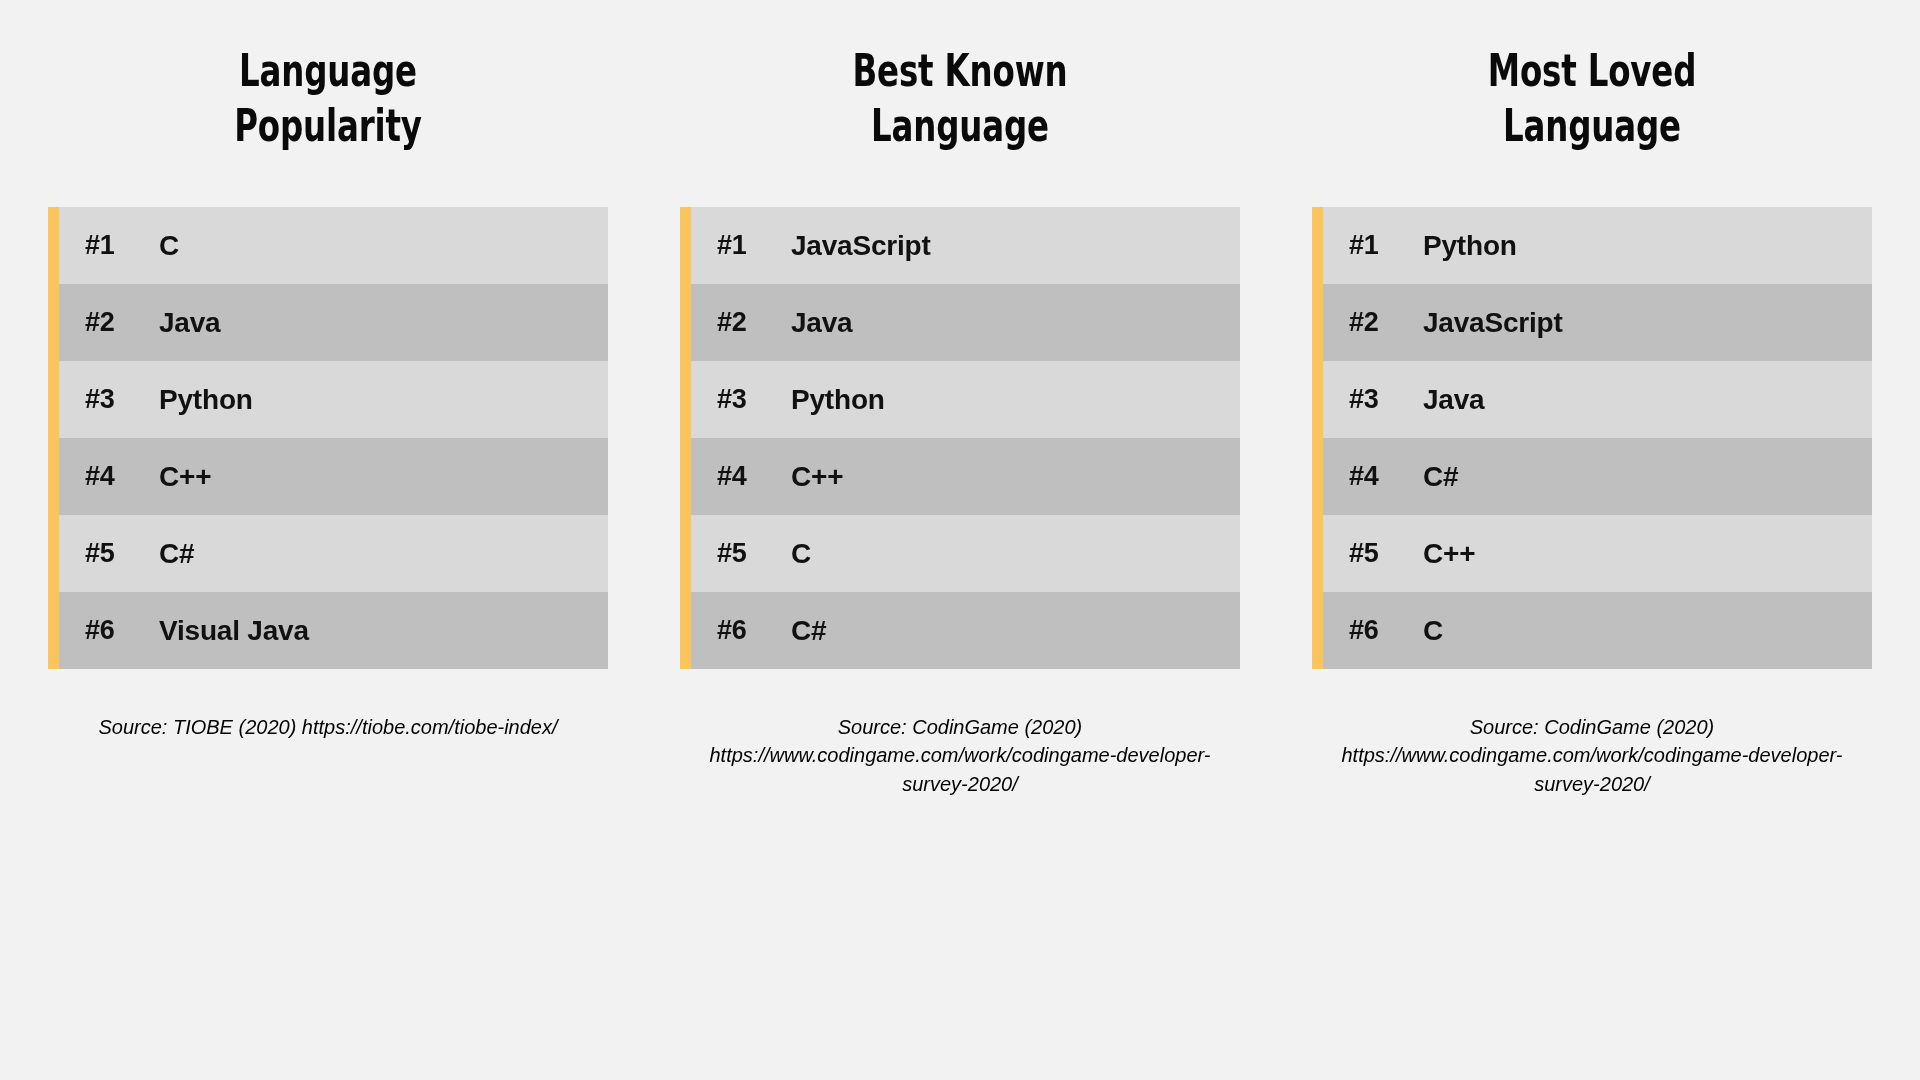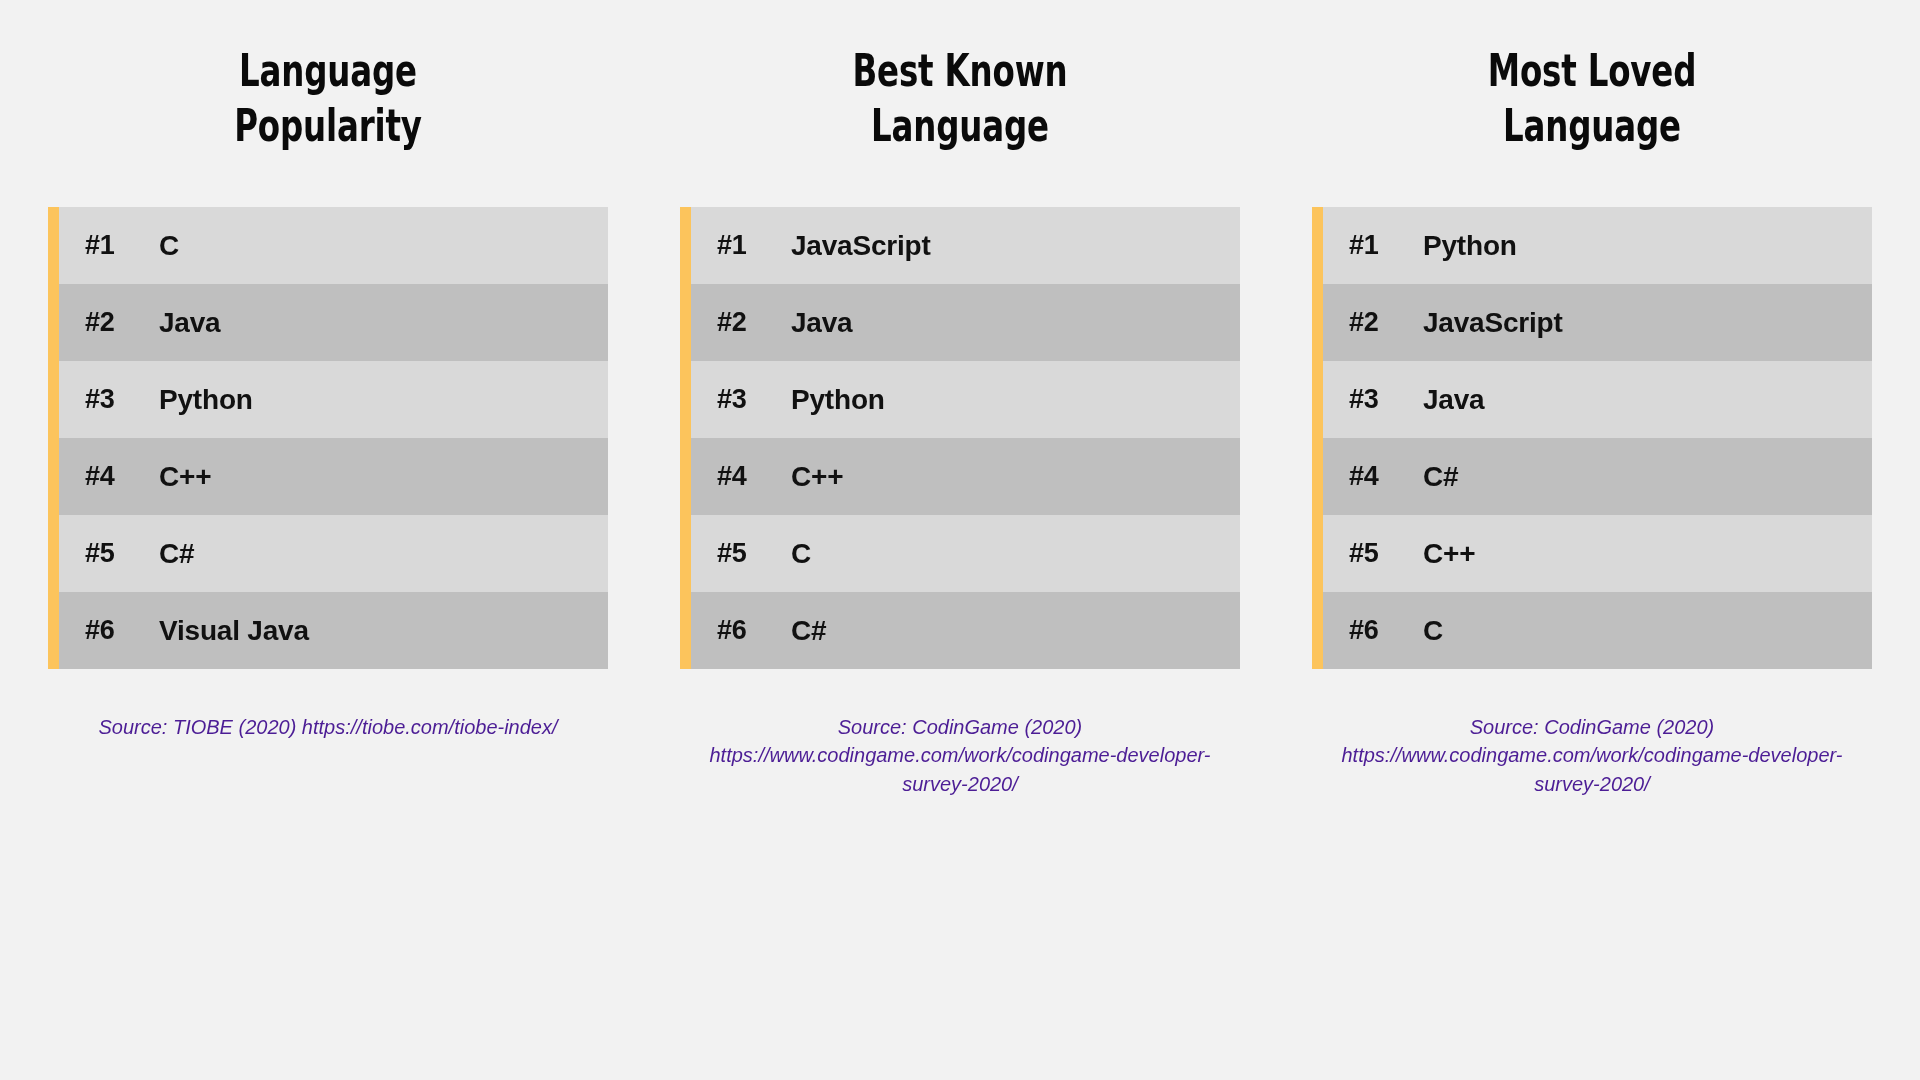--- a/index.html
+++ b/index.html
@@ -92,21 +92,21 @@
   }
 
   
   .source {
     margin: 14px;
     padding: 0 12px;
     text-align: center;
     font-style: italic;
     font-size: 20px;
     line-height: 1.42;
-    color: #4c1d95;
+    color: #000000;
     margin-top: 44px;
   }
 
   
   .panel-1 .source { max-width: 500px; margin-left: auto; margin-right: auto; }
   .panel-2 .source { max-width: 520px; margin-left: auto; margin-right: auto; }
   .panel-3 .source { max-width: 520px; margin-left: auto; margin-right: auto; }
 </style>
 </head>
 <body>

